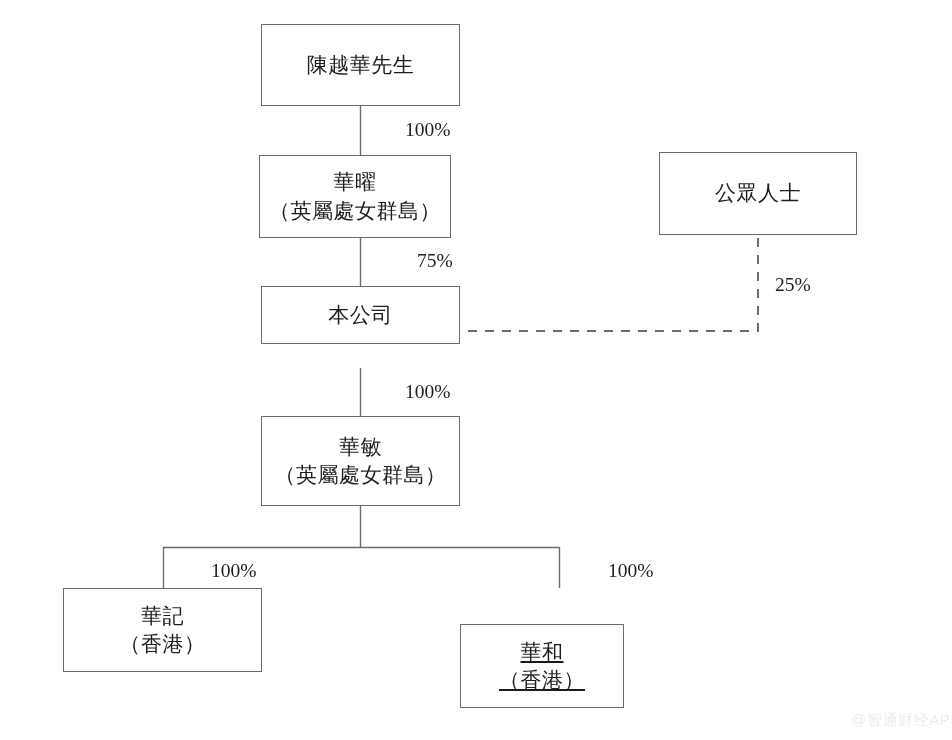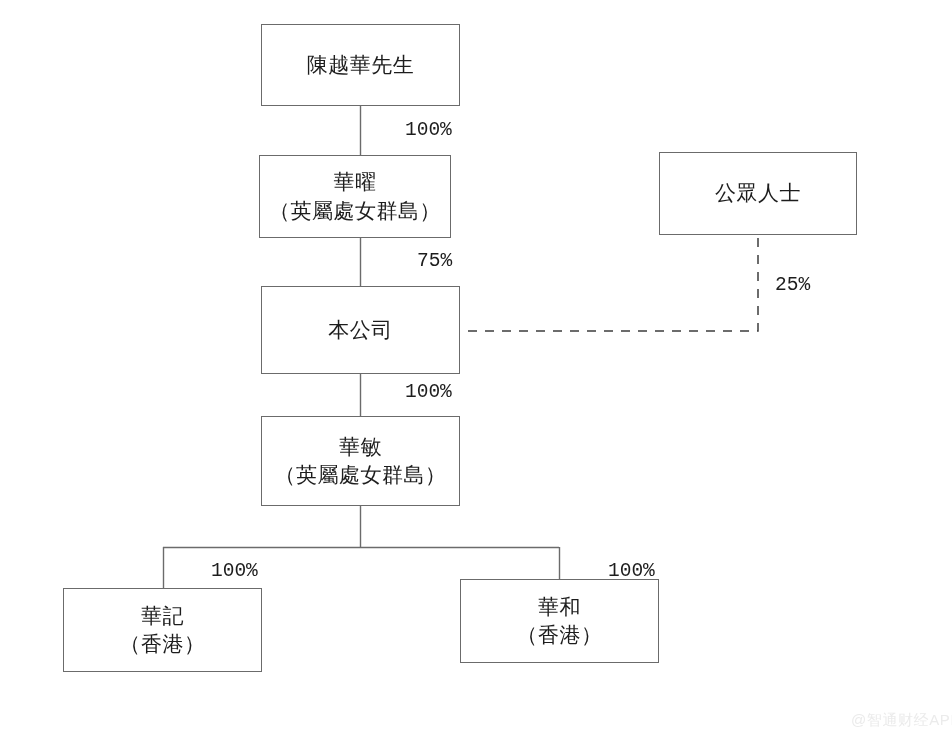--- a/index.html
+++ b/index.html
@@ -44,21 +44,21 @@
     white-space: nowrap;
     font-size: 21px;
     letter-spacing: 0.5px;
     color: #1d1d1d;
   }
   .node-line.sub {
     font-size: 21px;
   }
   .edge-label {
     position: absolute;
-    font-family: Liberation Mono, monospace;
+    font-family: Liberation Serif, serif;
     font-size: 19.5px;
     color: #1d1d1d;
     white-space: nowrap;
     z-index: 4;
   }
   #watermark {
     position: absolute;
     right: 14px;
     bottom: 10px;
     font-family: "Liberation Sans", sans-serif;
@@ -102,35 +102,35 @@
   <div class="node-box" style="left: 259px; top: 155px; width: 192px; height: 83px; border-color: rgb(107, 107, 107);">
     <span class="node-line" style="color: rgb(29, 29, 29);">華曜</span>
     <span class="node-line sub" style="color: rgb(29, 29, 29);">（英屬處女群島）</span>
   </div>
 
   <div class="node-box" style="left: 659px; top: 152px; width: 198px; height: 83px; border-color: rgb(107, 107, 107);">
     <span class="node-line" style="color: rgb(29, 29, 29);">公眾人士</span>
 
   </div>
 
-  <div class="node-box" style="left: 261px; top: 286px; width: 199px; height: 88px; border-color: rgb(107, 107, 107); align-items: center;">
+  <div class="node-box" style="left: 261px; top: 286px; width: 199px; height: 58px; border-color: rgb(107, 107, 107); align-items: center;">
     <span class="node-line" style="color: rgb(29, 29, 29);">本公司</span>
   </div>
 
   <div class="node-box" style="left: 261px; top: 416px; width: 199px; height: 90px; border-color: rgb(107, 107, 107);">
     <span class="node-line" style="color: rgb(29, 29, 29);">華敏</span>
     <span class="node-line sub" style="color: rgb(29, 29, 29);">（英屬處女群島）</span>
   </div>
 
   <div class="node-box" style="left: 63px; top: 588px; width: 199px; height: 84px; border-color: rgb(107, 107, 107);">
     <span class="node-line" style="color: rgb(29, 29, 29);">華記</span>
     <span class="node-line sub" style="color: rgb(29, 29, 29);">（香港）</span>
   </div>
 
-  <div class="node-box" style="left: 460px; top: 579px; width: 199px; height: 84px; border-color: rgb(107, 107, 107);">
+  <div class="node-box" style="left: 460px; top: 624px; width: 164px; height: 84px; border-color: rgb(107, 107, 107); text-decoration: underline;">
     <span class="node-line" style="color: rgb(29, 29, 29);">華和</span>
     <span class="node-line sub" style="color: rgb(29, 29, 29);">（香港）</span>
   </div>
 
   <span class="edge-label" style="left: 405px; top: 119px; color: rgb(29, 29, 29);">100%</span>
   <span class="edge-label" style="left: 417px; top: 250px; color: rgb(29, 29, 29);">75%</span>
   <span class="edge-label" style="left: 775px; top: 274px; color: rgb(29, 29, 29);">25%</span>
   <span class="edge-label" style="left: 405px; top: 381px; color: rgb(29, 29, 29);">100%</span>
   <span class="edge-label" style="left: 211px; top: 560px; color: rgb(29, 29, 29);">100%</span>
   <span class="edge-label" style="left: 608px; top: 560px; color: rgb(29, 29, 29);">100%</span>

